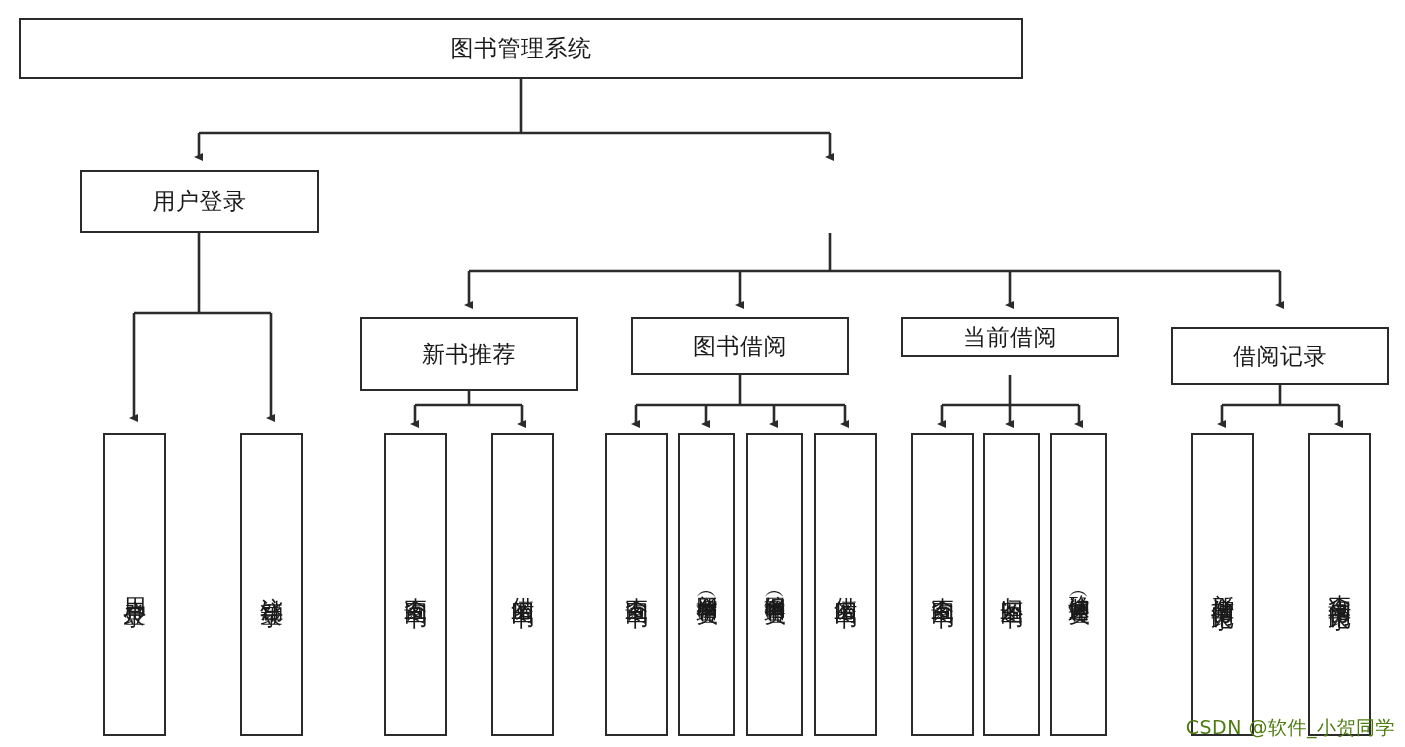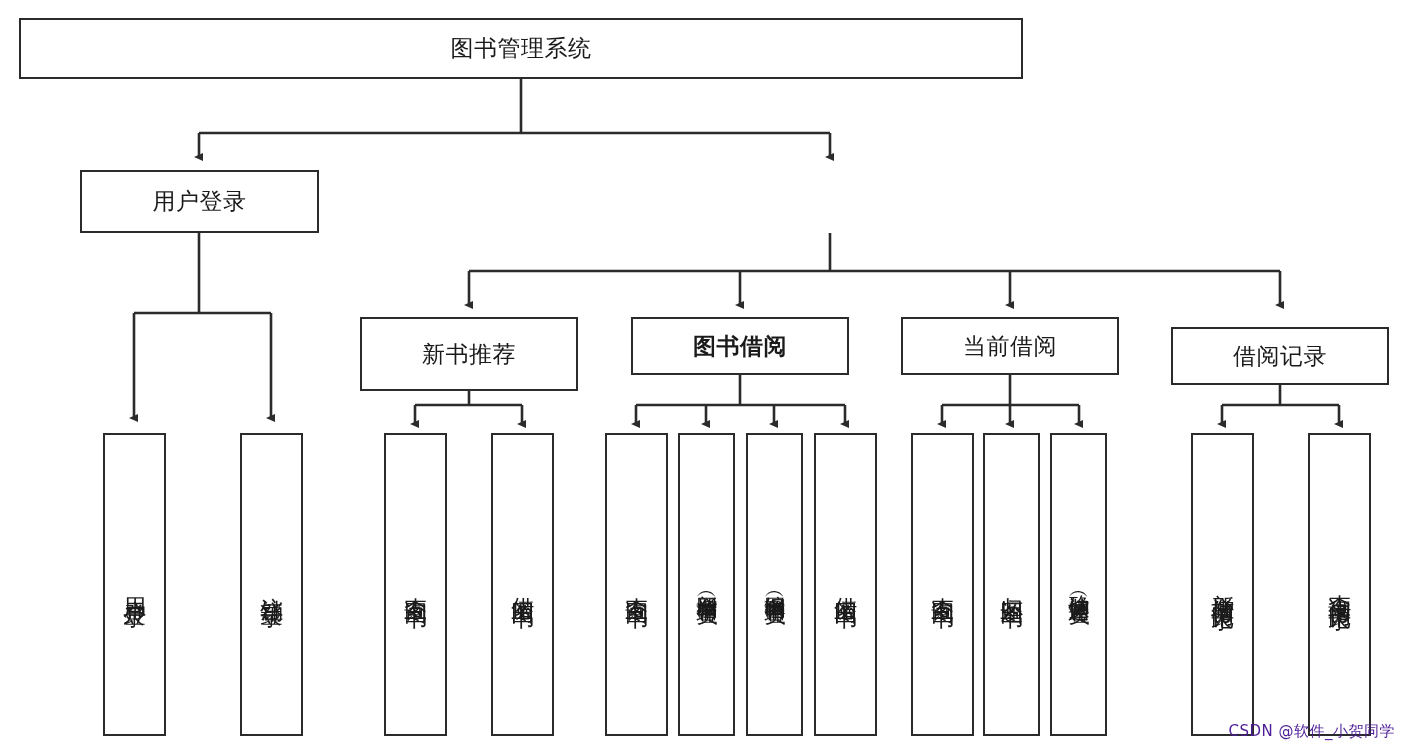--- a/index.html
+++ b/index.html
@@ -55,22 +55,22 @@
     text-align: center;
   }
   .node.vert.narrow .label {
     font-size: 21px;
     letter-spacing: 1.5px;
   }
   #watermark {
     position: absolute;
     right: 10px;
     bottom: 6px;
-    font-size: 15px;
-    color: #4c1d95;
+    font-size: 19px;
+    color: #4d7c0f;
     letter-spacing: 0.5px;
     white-space: nowrap;
   }
 </style>
 </head>
 <body>
 
 <div id="canvas">
 
   <svg id="wires" viewBox="0 0 1405 747">
@@ -127,24 +127,24 @@
     <span class="label">图书管理系统</span>
   </div>
 
   <div class="node" style="left:80px; top:170px; width:239px; height:63px;">
     <span class="label">用户登录</span>
   </div>
 
   <div class="node" style="left:360px; top:317px; width:218px; height:74px;">
     <span class="label">新书推荐</span>
   </div>
-  <div class="node" style="left:631px; top:317px; width:218px; height:58px;font-weight:bold;">
+  <div class="node" style="left:631px; top:317px; width:218px; height:58px;">
     <span class="label">图书借阅</span>
   </div>
-  <div class="node" style="left:901px; top:317px; width:218px; height:58px;">
+  <div class="node" style="left:901px; top:317px; width:218px; height:40px;">
     <span class="label">当前借阅</span>
   </div>
   <div class="node" style="left:1171px; top:327px; width:218px; height:58px;">
     <span class="label">借阅记录</span>
   </div>
 
   <div class="node vert" style="left:103px; top:433px; width:63px; height:303px;">
     <span class="label">用户登录</span>
   </div>
   <div class="node vert" style="left:240px; top:433px; width:63px; height:303px;">

